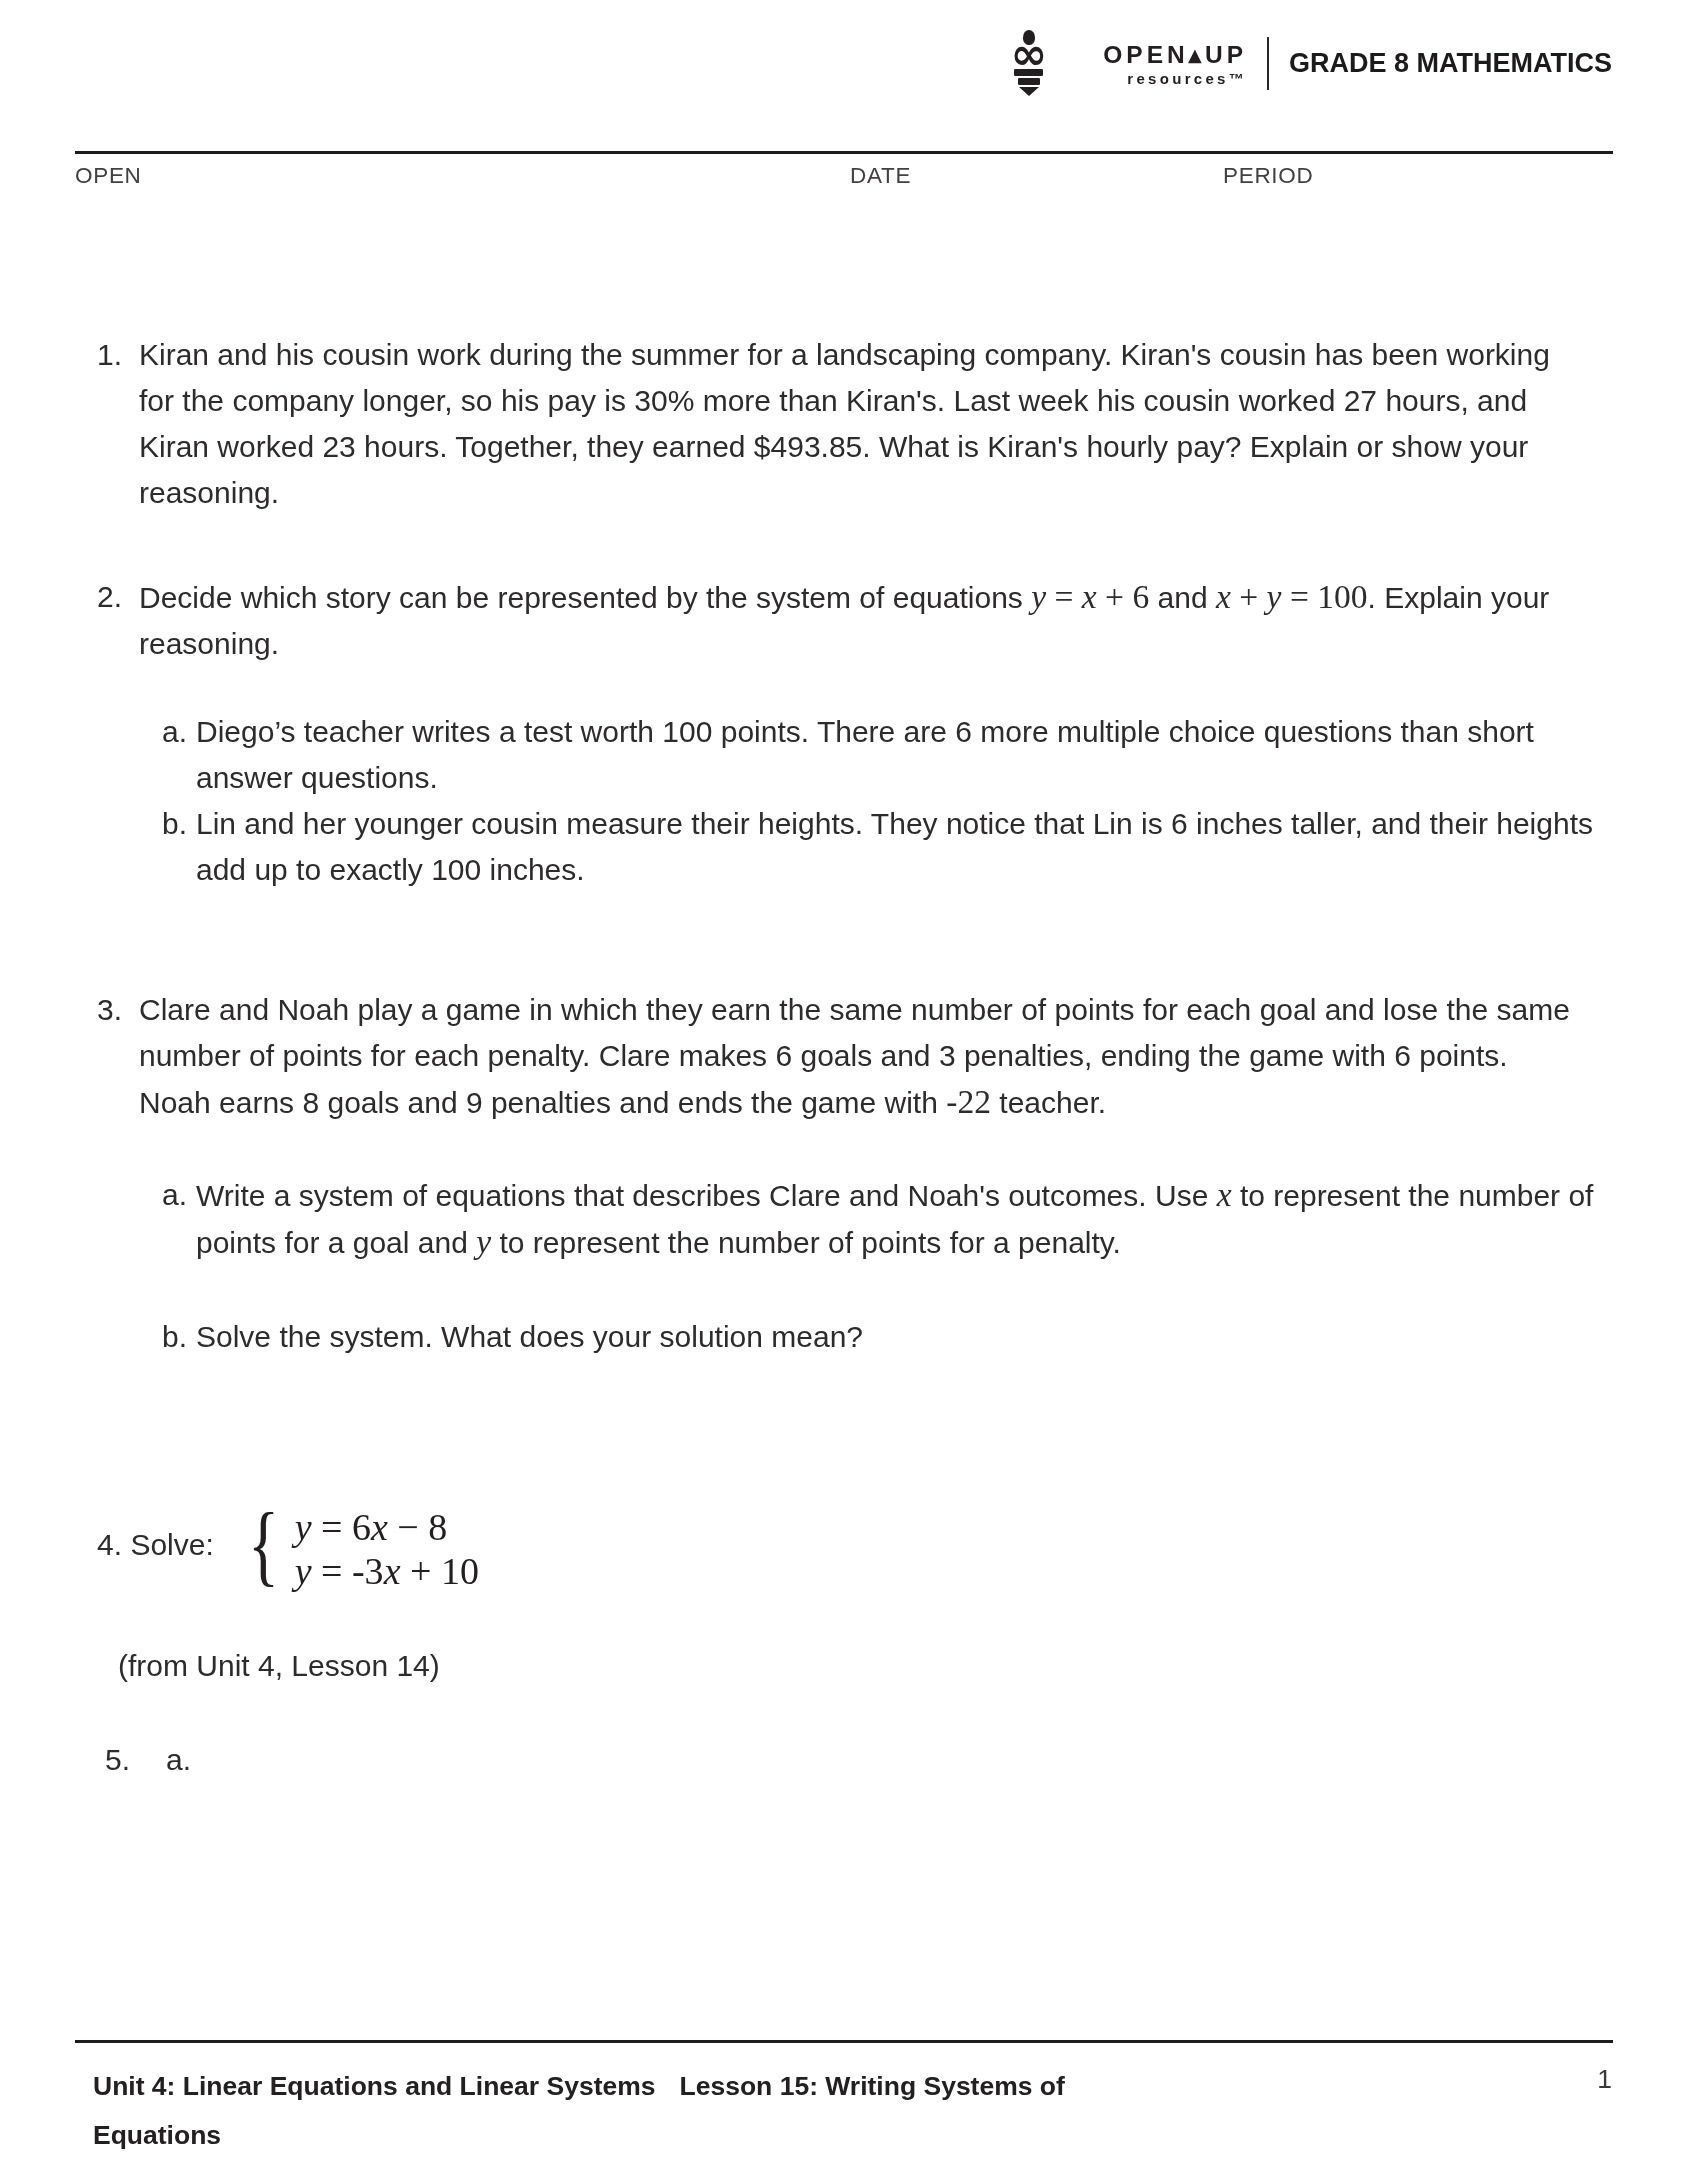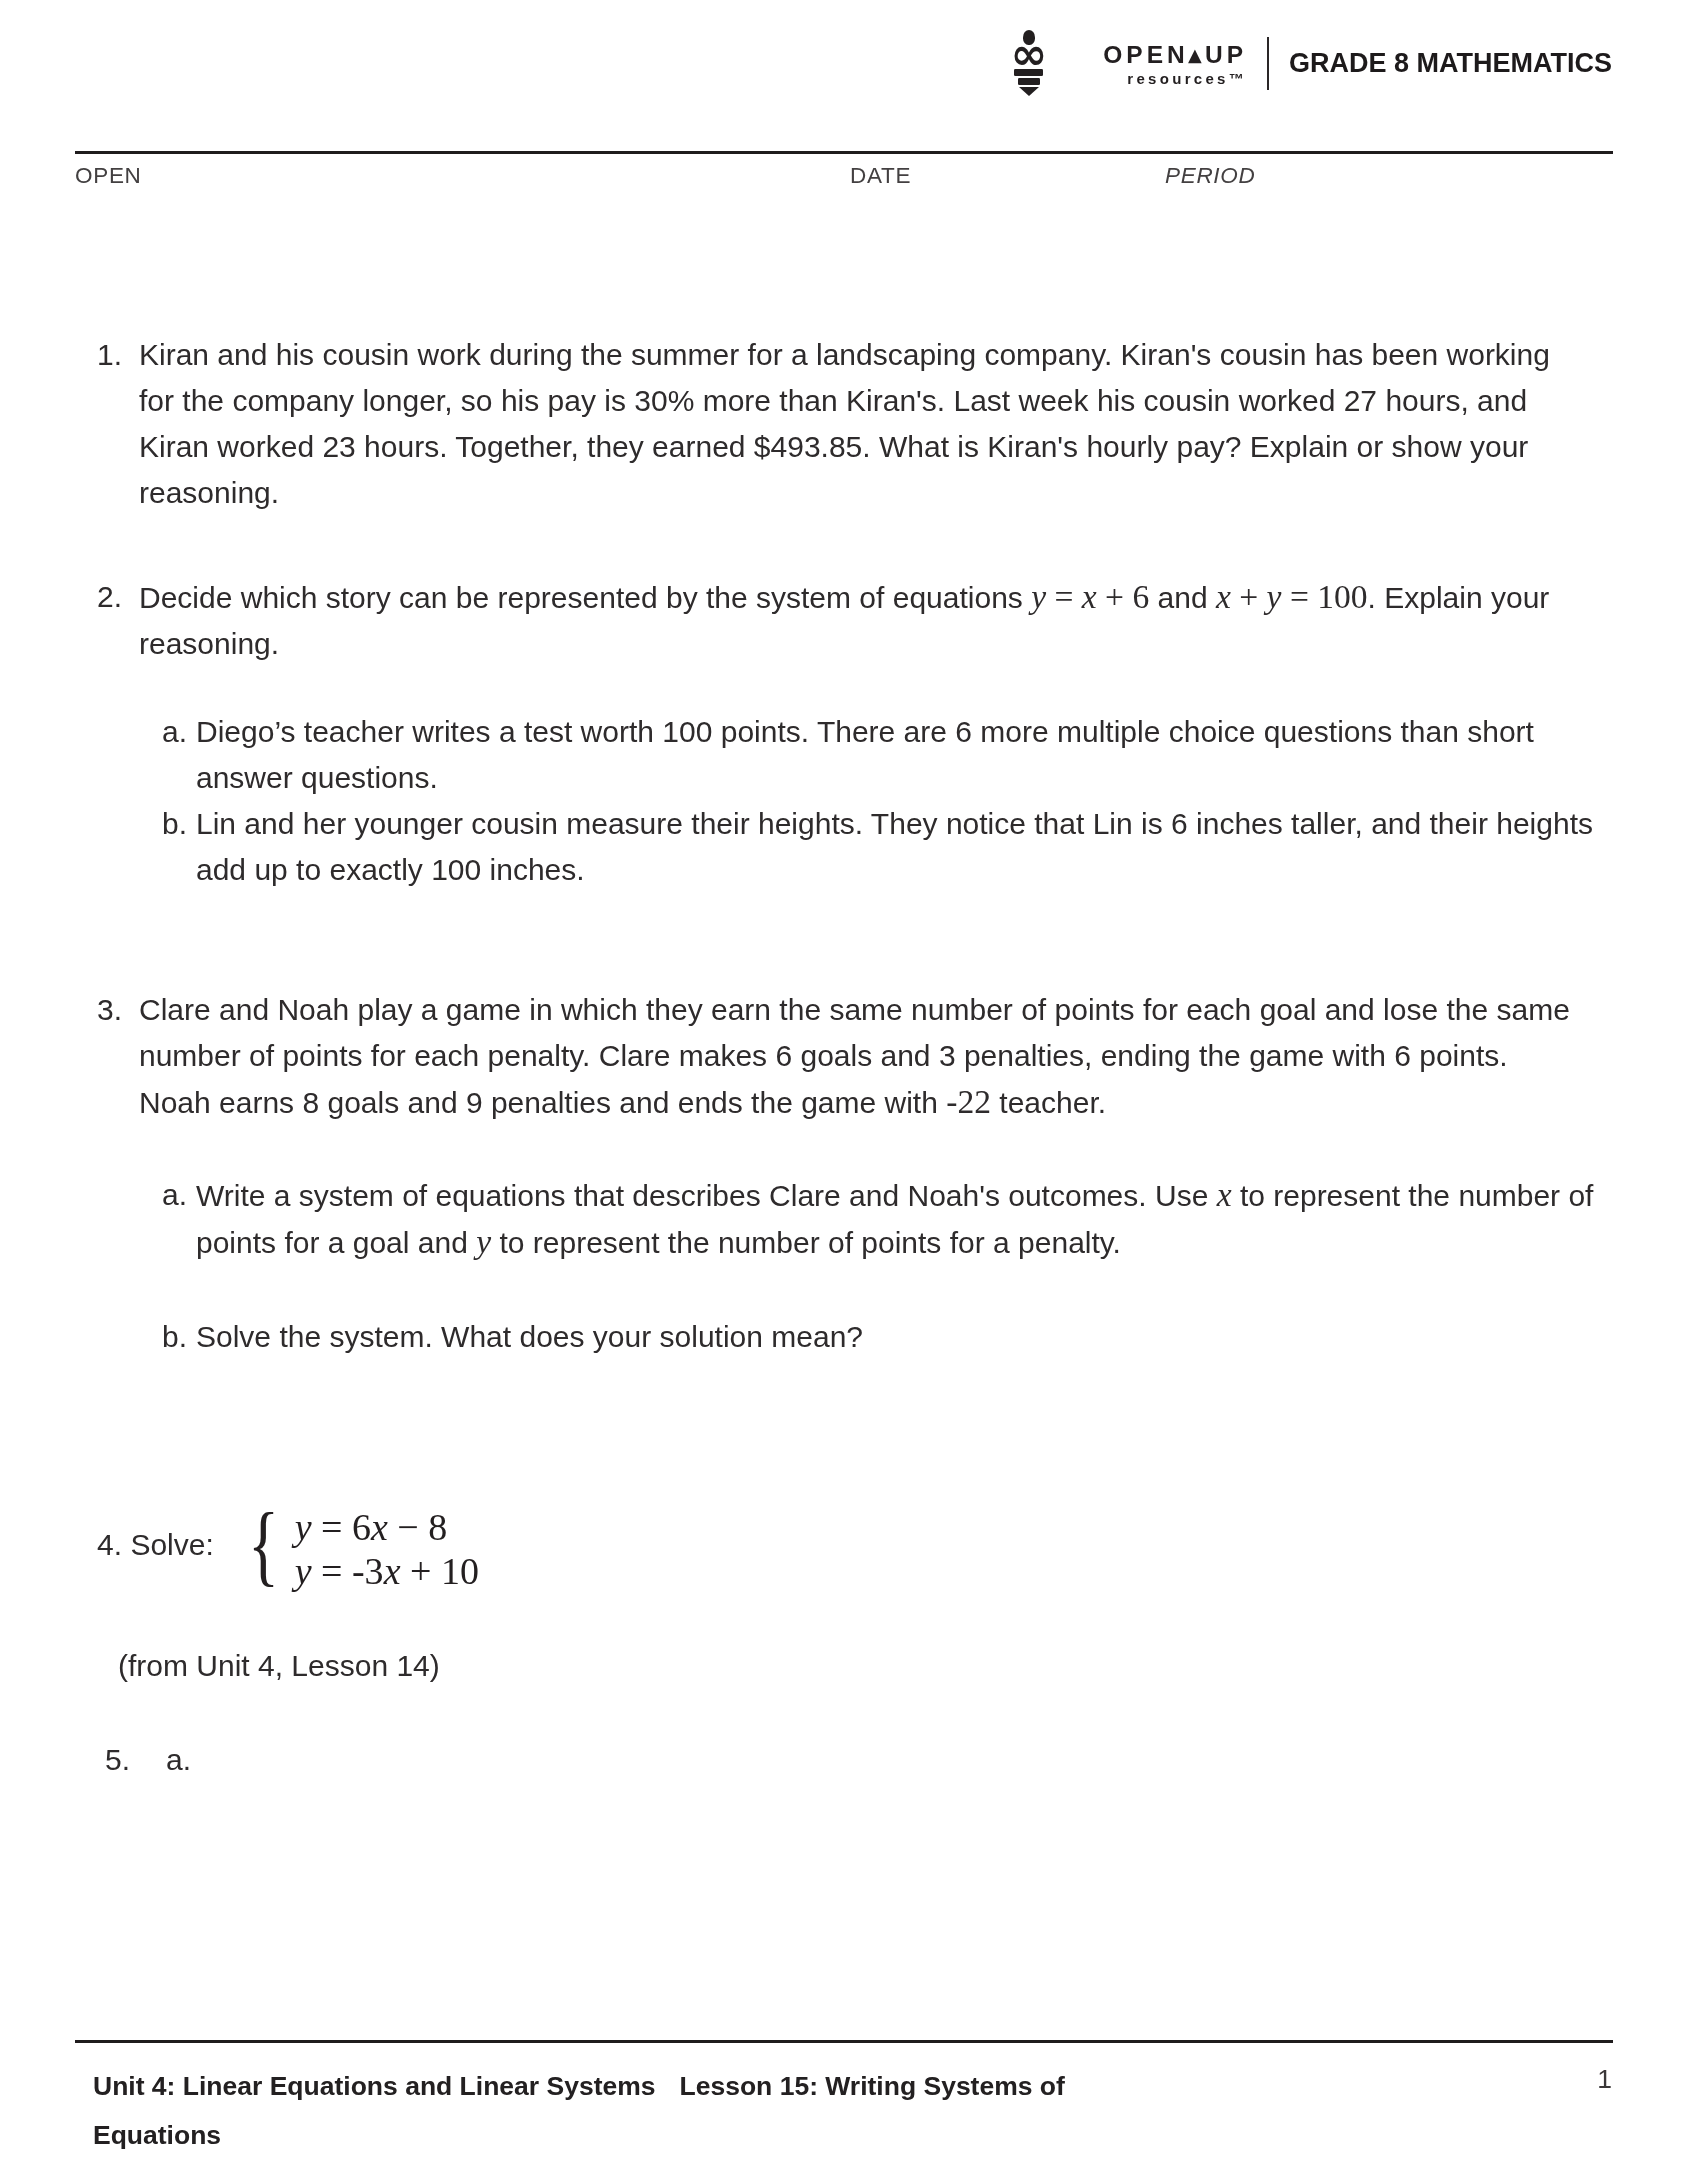--- a/index.html
+++ b/index.html
@@ -19,21 +19,21 @@
   .brand-name{font-size:24.5px;font-weight:800;letter-spacing:4px;color:#231f20;white-space:nowrap;}
   .brand-sub{font-size:15px;font-weight:700;letter-spacing:3.3px;color:#231f20;margin-top:1.3px;white-space:nowrap;}
   .hdr-divider{width:2px;height:53px;background:#2a2627;margin:0 20px;}
   .course{font-size:27px;font-weight:700;color:#1d1a1b;white-space:nowrap;}
   
   .rule-top{position:absolute;top:151px;left:75px;width:1538px;height:3.3px;background:#1f1c1d;}
   .fields-row{position:absolute;top:163px;left:75px;width:1538px;height:29px;}
   .field-label{position:absolute;top:0;font-size:22.5px;color:#434041;letter-spacing:0.7px;}
   .fl-name{left:0;}
   .fl-date{left:775px;}
-  .fl-period{left:1090px;font-style:italic;}
+  .fl-period{left:1148px;}
   
   .title{position:absolute;top:249px;left:75px;width:1538px;font-size:46px;font-weight:700;letter-spacing:-1px;color:#232021;}
   
   .q{position:absolute;display:flex;font-size:30px;line-height:46px;color:#2e2b2c;}
   .q-num{flex:0 0 42px;}
   .q-body{width:1436px;}
   .sub{position:absolute;font-size:30px;line-height:46px;color:#2e2b2c;}
   .sub-item{display:flex;}
   .sub-num{flex:0 0 34px;}
   .sub-body{width:1399px;}

